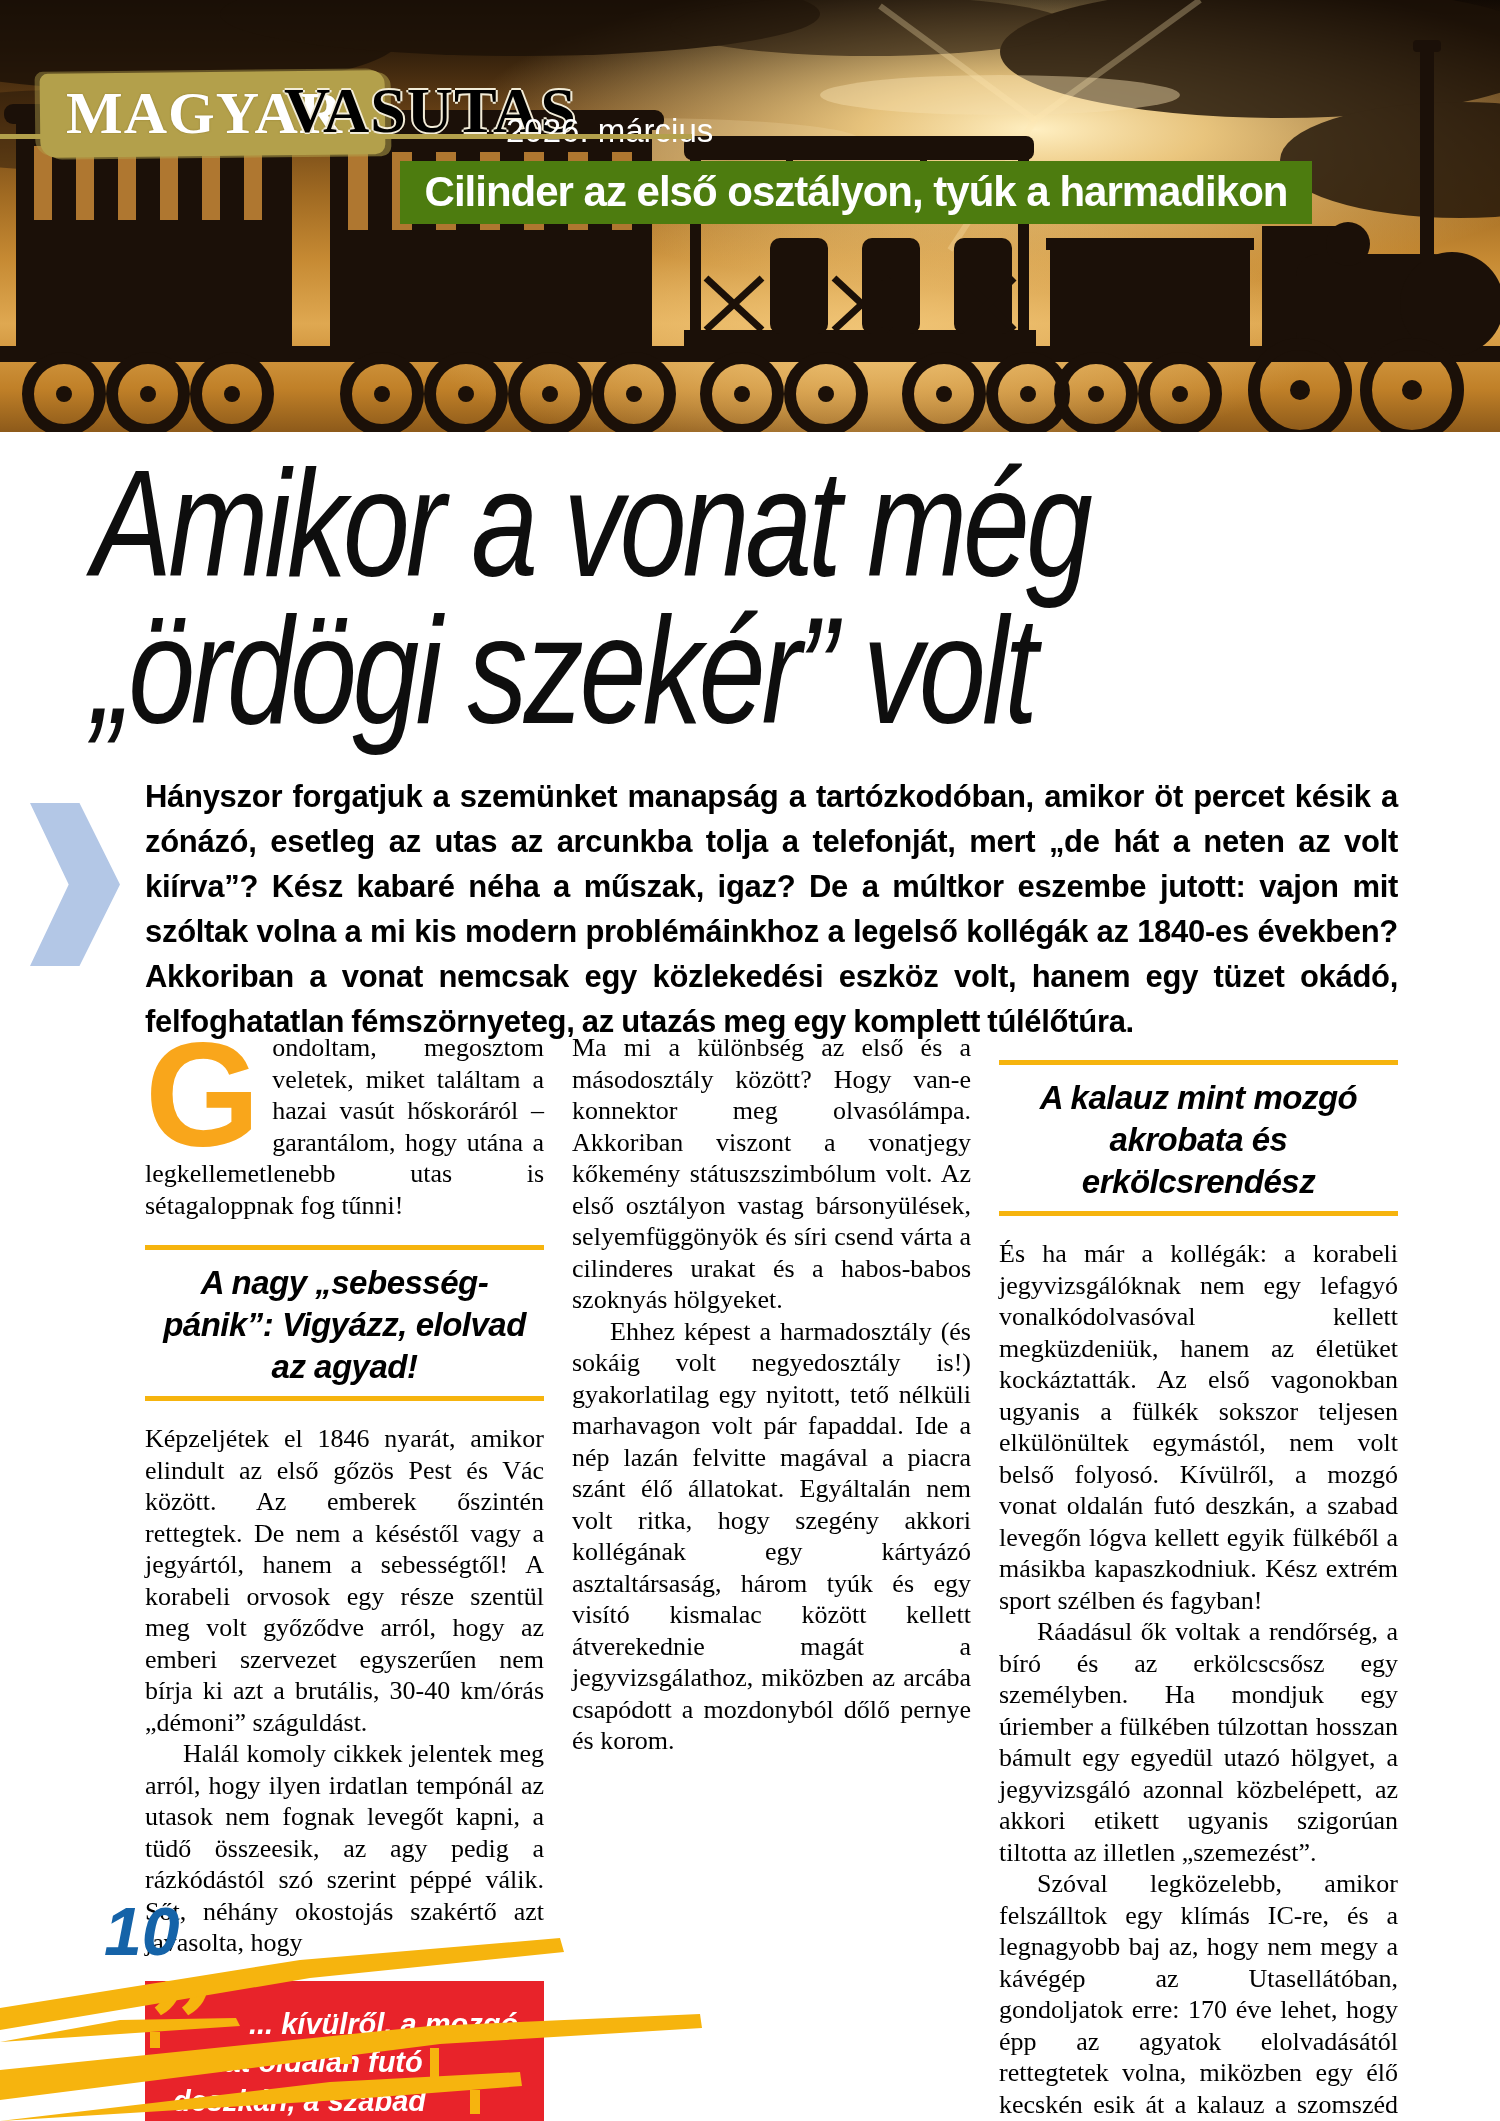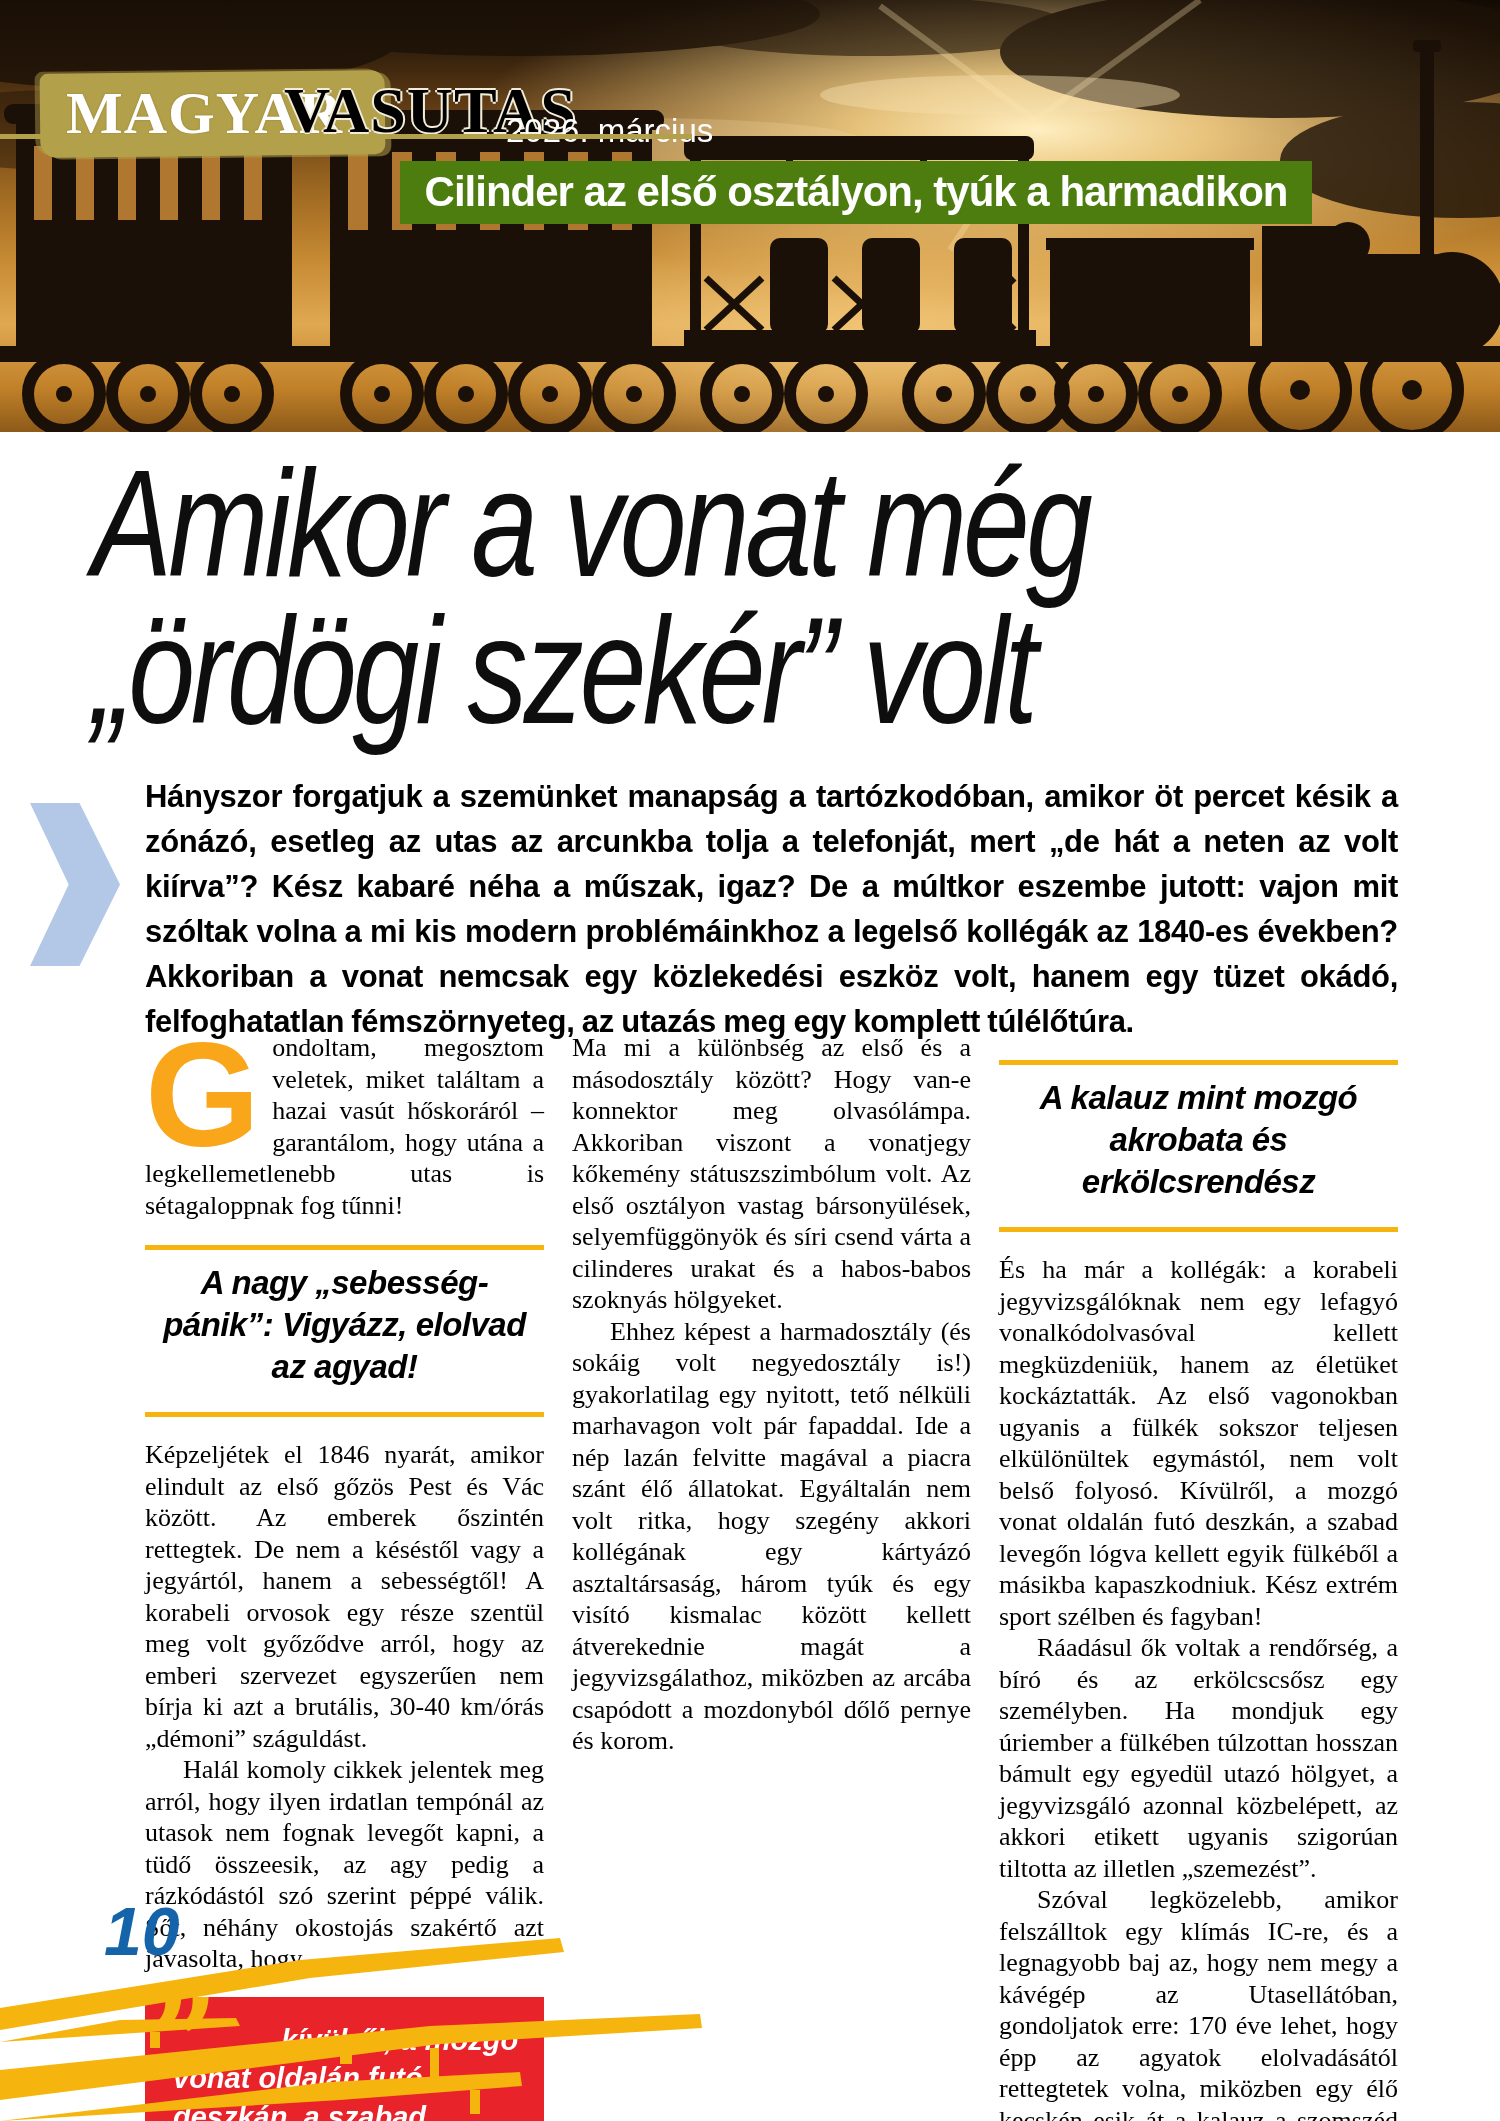--- a/index.html
+++ b/index.html
@@ -70,21 +70,21 @@
     -webkit-hyphens:auto; hyphens:auto;
   }
   .col { min-width:0; }
   .body { margin:0; }
   .body.indent { text-indent:38px; }
   .dropcap {
     float:left; font-family:"Liberation Sans", sans-serif; font-weight:bold;
     font-size:148px; line-height:114px; color:#f9a61b; margin:6px 12px 0 0;
   }
   .subhead {
-    margin:24px 0 22px; padding:12px 2px 24px;
+    margin:24px 0 22px; padding:12px 2px 8px;
     border-top:5px solid #f6b40e; border-bottom:5px solid #f6b40e;
     font-family:"Liberation Sans", sans-serif; font-weight:bold; font-style:italic;
     font-size:33px; line-height:42px; text-align:center; letter-spacing:-0.5px;
     text-indent:0;
   }
   .sub3 { margin-top:28px; }
   
   .quote-wrap { position:relative; margin-top:22px; }
   .quote-box {
     background:#e8232a; color:#ffffff;

